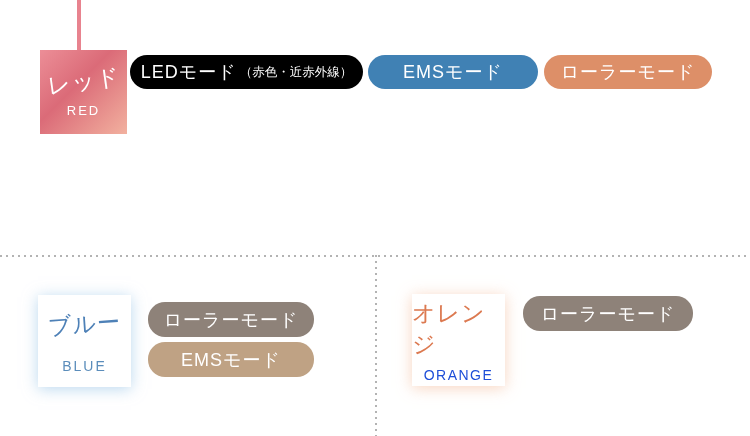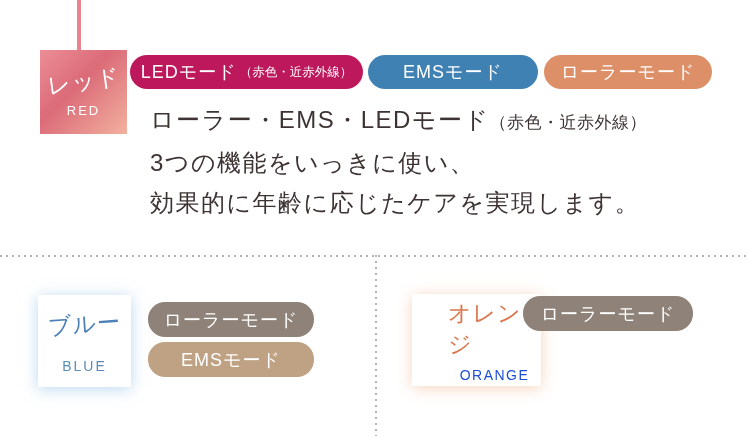--- a/index.html
+++ b/index.html
@@ -33,59 +33,54 @@
     background:repeating-linear-gradient(to right,#b3b3b3 0 2px,transparent 2px 6px);}
   .divider-v{position:absolute;left:375px;top:255px;width:2px;height:181px;
     background:repeating-linear-gradient(to bottom,#b3b3b3 0 2px,transparent 2px 6px);}
 
   
   .swatch-card{position:absolute;width:93px;height:92px;background:#ffffff;
     display:flex;flex-direction:column;align-items:center;justify-content:center;}
   .blue-card{left:38px;top:295px;box-shadow:0 2px 14px rgba(150,195,230,0.65);}
   .blue-card .jp{color:#4e81b7;font-size:23px;transform:rotate(-4deg);letter-spacing:1px;}
   .blue-card .en{color:#5b8dbb;font-size:14px;margin-top:18px;letter-spacing:2px;}
-  .orange-card{left:412px;top:294px;box-shadow:0 2px 14px rgba(245,195,165,0.7);padding-left:36px;}
+  .orange-card{left:412px;top:294px;box-shadow:0 2px 14px rgba(245,195,165,0.7);}
   .orange-card .jp{color:#dc7950;font-size:23px;font-family:"DejaVu Serif", serif;letter-spacing:1px;}
   .orange-card .en{color:#1d4ed8;font-size:14px;margin-top:7px;letter-spacing:1.5px;}
 
   
   .pill-roller-blue{left:148px;top:302px;width:166px;height:35px;background:#8e8279;}
   .pill-ems-blue{left:148px;top:342px;width:166px;height:35px;background:#bfa284;}
   .pill-roller-orange{left:523px;top:296px;width:170px;height:35px;background:#8e8279;}
 </style>
 </head>
 <body>
 
 <div class="stage">
 
   <div class="accent-line" style="background: rgb(232, 131, 143);"></div>
 
   <div class="red-swatch">
     <span class="jp">レッド</span>
     <span class="en">RED</span>
   </div>
 
-  <div class="pill pill-led" style="background: #be185d;">
+  <div class="pill pill-led" style="background: #000000;">
     <span class="main">LEDモード</span>
     <span class="sub">（赤色・近赤外線）</span>
   </div>
 
   <div class="pill pill-ems-top" style="background: rgb(64, 129, 180);">
     <span class="main">EMSモード</span>
   </div>
 
   <div class="pill pill-roller-top" style="background: rgb(221, 143, 104);">
     <span class="main">ローラーモード</span>
   </div>
 
-  <div class="desc" style="color: rgb(61, 51, 50);">
-    <div><span>ローラー・EMS・LEDモード</span><span class="sub">（赤色・近赤外線）</span></div>
-    <div>3つの機能をいっきに使い、</div>
-    <div>効果的に年齢に応じたケアを実現します。</div>
-  </div>
 
   <div class="divider-h"></div>
   <div class="divider-v"></div>
 
   <div class="swatch-card blue-card">
     <span class="jp">ブルー</span>
     <span class="en">BLUE</span>
   </div>
 
   <div class="pill pill-roller-blue" style="background: rgb(142, 130, 121);">

